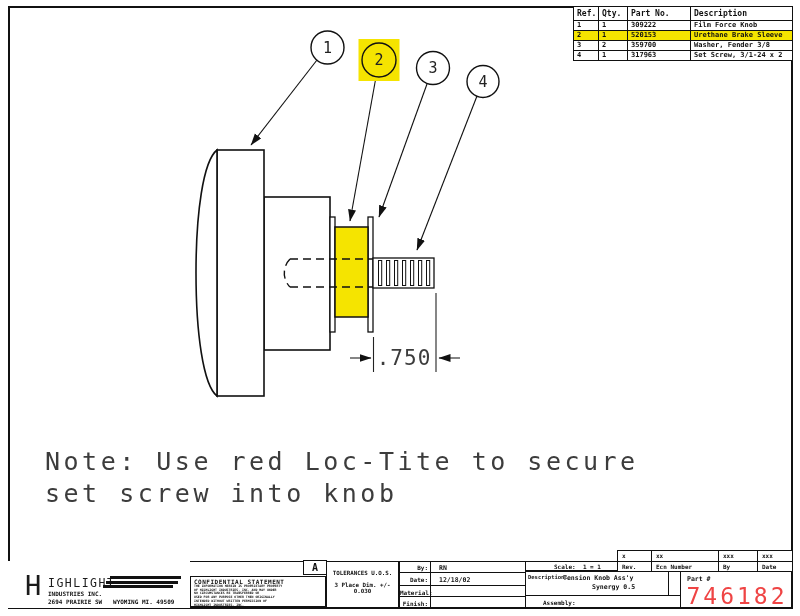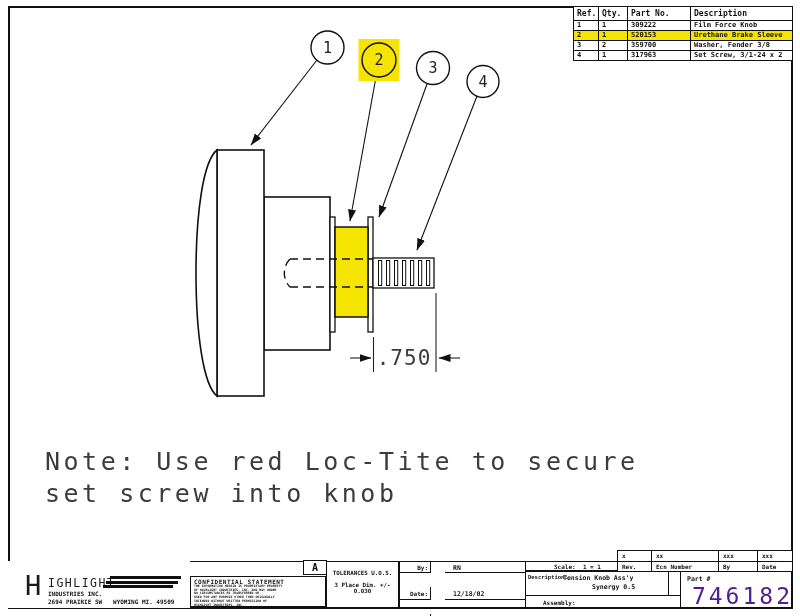--- a/index.html
+++ b/index.html
@@ -36,40 +36,40 @@
   #conf-box { left:190px; top:576px; width:136px; height:31px; }
   #conf-title { font-size:6px; font-weight:bold; letter-spacing:0.5px; padding:1px 0 0 3px; white-space:nowrap; }
   .conf-line { font-size:3.2px; line-height:3.7px; font-weight:bold; padding-left:3px; white-space:nowrap; }
 
   #rev-letter-box { left:303px; top:560px; width:24px; height:15px; text-align:center; font-size:10px; line-height:13px; font-weight:bold; }
 
   #tol-box { left:326px; top:561px; width:73px; height:47px; text-align:center; font-weight:bold; }
   #tol-line1 { font-size:5.8px; margin-top:8px; }
   #tol-line2 { font-size:5.8px; margin-top:6px; }
 
-  #fields-grid { left:399px; top:561px; width:126px; height:47px; display:grid; grid-template-columns:31px 95px; grid-template-rows:12px 13px 11px 11px; border-left:1px solid #111;gap:14px; }
+  #fields-grid { left:399px; top:561px; width:126px; height:47px; display:grid; grid-template-columns:31px 95px; grid-template-rows:12px 13px 11px 11px; border-left:1px solid #111; }
   .fld-label { border-bottom:1px solid #111; border-right:1px solid #111; font-size:6px; font-weight:bold; text-align:right; padding:3px 2px 0 0; white-space:nowrap; }
   .fld-value { border-bottom:1px solid #111; font-size:6.5px; font-weight:bold; padding:3px 0 0 8px; white-space:nowrap; }
 
   #scale-box { left:525px; top:561px; width:92px; height:10px; border-bottom:1px solid #111; border-left:1px solid #111; font-size:6px; font-weight:bold; padding:2px 0 0 28px; white-space:pre; }
 
   #rev-table { left:617px; top:550px; width:175px; border-left:1px solid #111; border-top:1px solid #111; font-weight:bold; }
   .rt-row { display:grid; grid-template-columns:34px 67px 39px 35px; }
   .rt-cell { border-right:1px solid #111; border-bottom:1px solid #111; font-size:6px; line-height:9.5px; padding-left:4px; white-space:nowrap; background:#fff; }
 
   #desc-box { left:525px; top:571px; width:144px; height:25px; border:1px solid #111; }
   #desc-label { position:absolute; left:2px; top:2px; font-size:5.5px; font-weight:bold; }
   #desc-line1 { position:absolute; left:37px; top:2px; font-size:6.5px; font-weight:bold; white-space:nowrap; }
   #desc-line2 { position:absolute; left:66px; top:11px; font-size:6.5px; font-weight:bold; white-space:nowrap; }
 
   #asm-box { left:525px; top:595px; width:156px; height:13px; border:1px solid #111; font-size:6px; font-weight:bold; padding:3px 0 0 17px; }
 
   #part-box { left:680px; top:571px; width:112px; height:37px; border:1px solid #111; }
   #part-label { position:absolute; left:6px; top:3px; font-size:6.5px; font-weight:bold;text-align:right; }
-  #part-number { position:absolute; left:0; top:11px; width:112px; text-align:right; font-size:23px; letter-spacing:3px; color:#4c1d95; font-weight:normal; }
+  #part-number { position:absolute; left:0; top:11px; width:112px; text-align:center; font-size:23px; letter-spacing:3px; color:#ef4444; font-weight:normal; }
 </style>
 </head>
 <body>
 
 <div class="abs" id="sheet-border"></div>
 
 <svg class="abs" id="drawing-svg" width="800" height="616" viewBox="0 0 800 616">
   <defs>
     <marker id="arr" markerWidth="14" markerHeight="10" refX="11.5" refY="4" orient="auto" markerUnits="userSpaceOnUse">
       <path d="M0,0 L12,4 L0,8 Z" fill="#111"></path>

